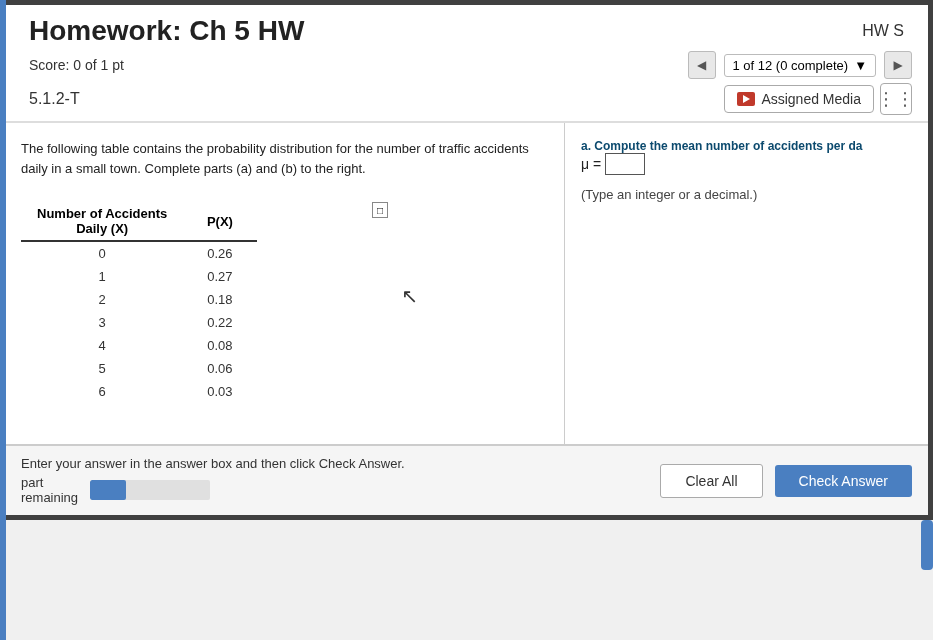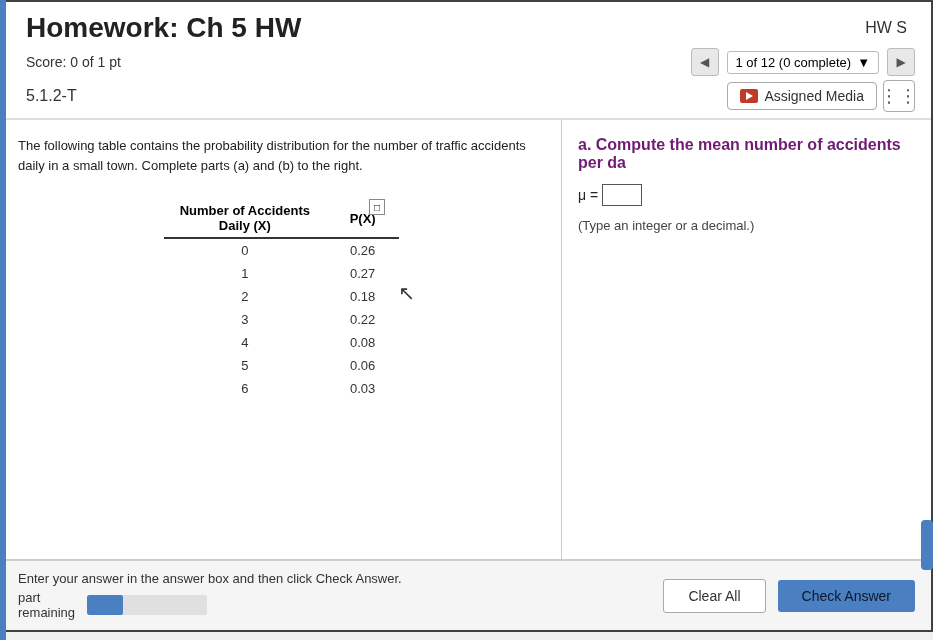--- a/index.html
+++ b/index.html
@@ -6,25 +6,25 @@
     body {
       font-family: Arial, sans-serif;
       background: #f0f0f0;
       width: 933px;
       height: 640px;
       overflow: hidden;
       position: relative;
     }
     .main-container {
       width: 933px;
-      height: 632px;
-      background: #fff;
-      display: flex;
-      flex-direction: column;
-      border: 2px solid #404040;
+      height: 520px;
+      background: #fff;
+      display: flex;
+      flex-direction: column;
+      border: 5px solid #404040;
     }
     
     .header {
       background: #fff;
       border-bottom: 2px solid #ddd;
       padding: 10px 16px 6px 16px;
       display: flex;
       flex-direction: column;
     }
     .title-row {
@@ -159,21 +159,20 @@
       flex-direction: column;
     }
     .problem-text {
       font-size: 13px;
       color: #222;
       line-height: 1.5;
       margin-bottom: 16px;
     }
     .table-area {
       display: flex;
-      justify-content: center;
       padding: 8px 0;
       position: relative;
     }
     .prob-table {
       border-collapse: collapse;
     }
     .prob-table th {
       font-size: 13px;
       font-weight: bold;
       text-align: center;
@@ -211,24 +210,23 @@
       color: #333;
       pointer-events: none;
     }
     .right-panel {
       flex: 1;
       padding: 16px;
       display: flex;
       flex-direction: column;
     }
     .part-label {
-      font-size: 16px;
-      color: #701a75;
+      font-size: 12px;
+      color: #0c4a6e;
       font-weight: bold;
-      margin-bottom: 12px;
     }
     .mu-row {
       display: flex;
       align-items: center;
       gap: 4px;
       margin-bottom: 8px;
     }
     .mu-label {
       font-size: 14px;
       color: #222;
@@ -296,21 +294,21 @@
       border: 1px solid #aaa;
       background: #fff;
       padding: 8px 24px;
       font-size: 14px;
       cursor: pointer;
       border-radius: 3px;
       color: #333;
     }
     .check-answer-btn {
       background: #4a7fc1;
-      color: #0f172a;
+      color: #ffffff;
       border: none;
       padding: 8px 24px;
       font-size: 14px;
       cursor: pointer;
       border-radius: 3px;
     }
     .blue-side-bar {
       width: 6px;
       height: 640px;
       background: #4a7fc1;

